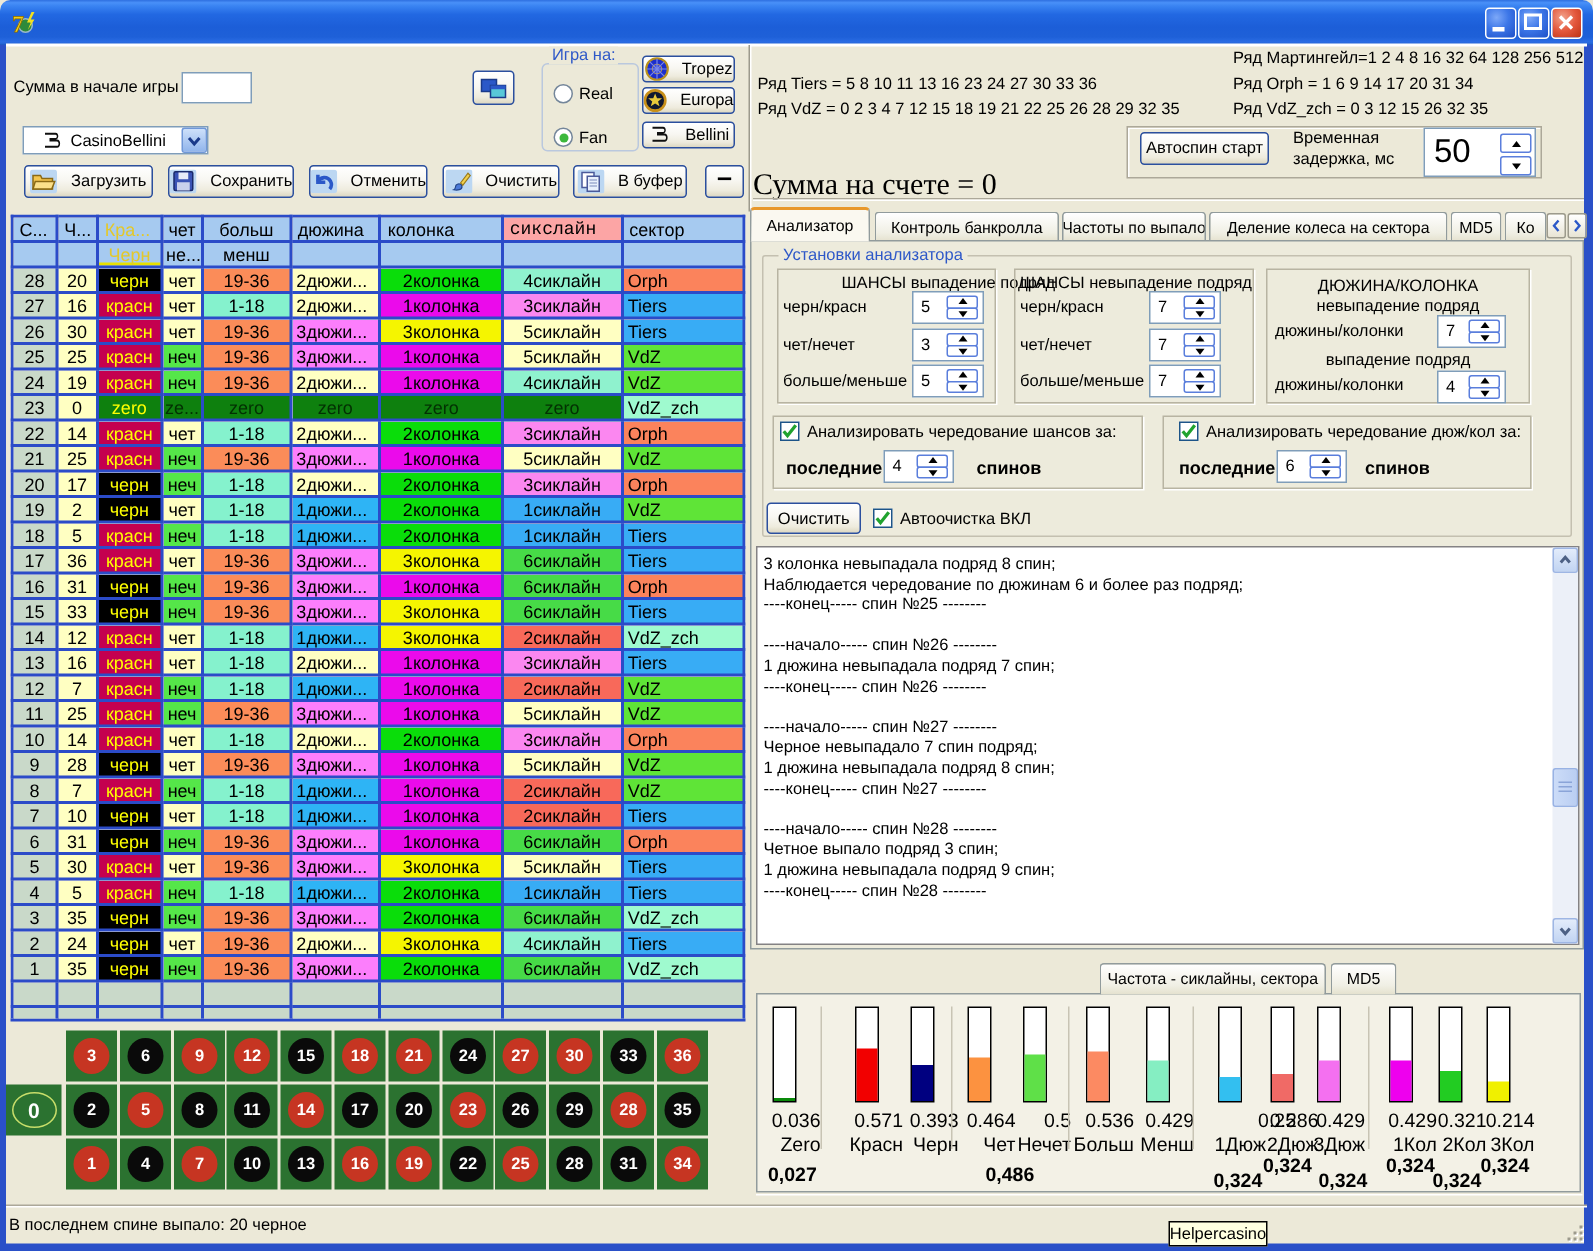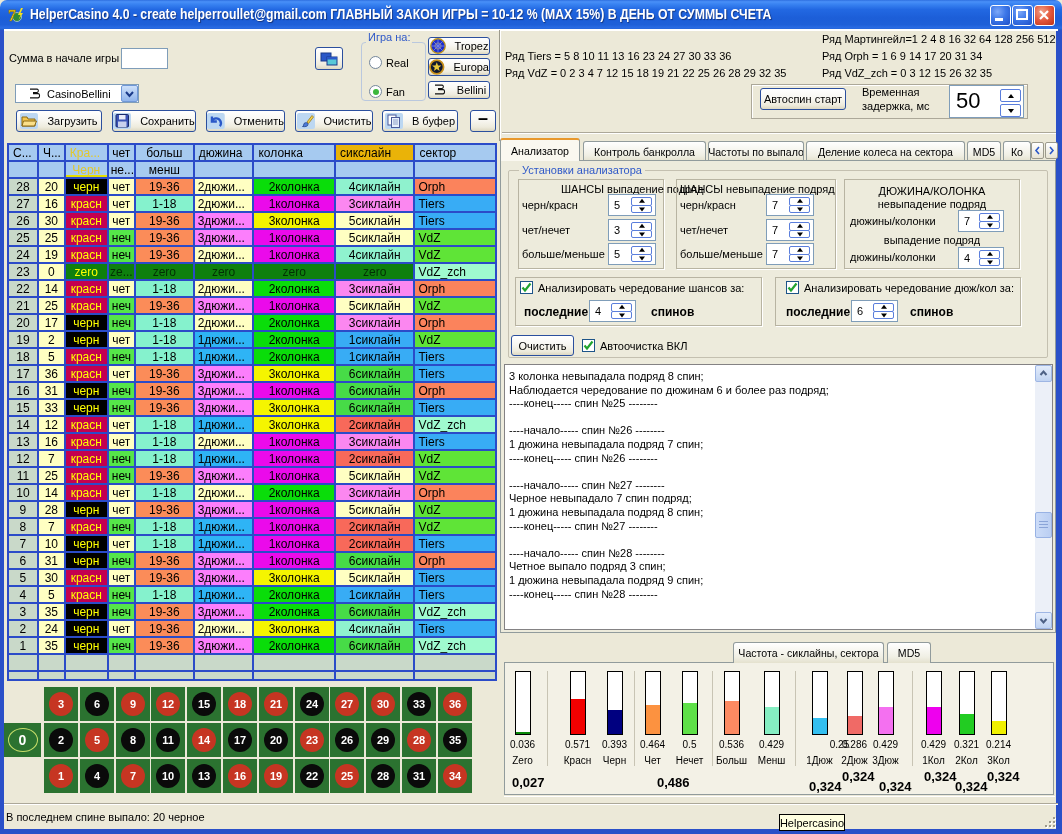--- a/index.html
+++ b/index.html
@@ -38,37 +38,34 @@
 
 .tab{position:absolute;white-space:nowrap;overflow:hidden;border:1px solid #919B9C;border-bottom:none;border-radius:3px 3px 0 0;background:linear-gradient(180deg,#FFFFFF,#F0EFE4 70%,#E4E1CE 100%);display:flex;align-items:center;justify-content:center;font-size:10.6px;}
 .tabact{background:#FAF8F0;border-top:2px solid #E8982C;z-index:3;}
 .page{position:absolute;border:1px solid #919B9C;background:#F0EEE2;}
 
 .sbar{position:absolute;background:#ECF0F8;}
 .sarrow{position:absolute;width:17px;height:17px;background:linear-gradient(180deg,#E3ECFB,#C1D4F2);border:1px solid #9EB6E4;border-radius:2px;}
 .sarrow:after{content:'';position:absolute;left:50%;top:50%;}
 .thumb{position:absolute;left:0;width:17px;background:linear-gradient(90deg,#CCDCF8,#BACEF2);border:1px solid #98B2E4;border-radius:2px;}
 .bar{position:absolute;width:16px;height:64px;background:#fff;border:1px solid #000;}
-.blab{position:absolute;width:49px;text-align:center;font-size:10px;}
+.blab{position:absolute;width:49px;text-align:right;font-size:13px;}
 .bbold{position:absolute;font-size:13px;font-weight:bold;}
 .rtxt{position:absolute;white-space:nowrap;font-size:11px;}
 </style></head><body>
 <div class="win">
     <div class="abs" style="left:0;top:30px;width:4px;height:804px;background:#2A50C8;"></div>
     <div class="abs" style="left:1056px;top:30px;width:6px;height:804px;background:#2A50C8;"></div>
     <div class="abs" style="left:0;top:829px;width:1062px;height:5px;background:#2A50C8;"></div>
     <div class="tb"></div>
     <div class="abs" style="left:7px;top:6px;width:19px;height:19px;"><svg width="19" height="19" viewBox="0 0 19 19">
         <circle cx="10" cy="11" r="4.5" fill="#2E8A3A" stroke="#9AB8C8" stroke-width="1"></circle>
         <text x="1" y="15" font-family="Liberation Serif" font-size="16" font-weight="bold" fill="#F2D018" stroke="#8A6A00" stroke-width="0.5">7</text>
         <path d="M14 2 L11 9 L13.5 9 L11.5 14 L16 7 L13.5 7 L16 2 Z" fill="#F2E020"></path>
       </svg></div>
-    <div class="tb-wrap abs" style="left:0;top:0;width:1062px;height:30px;overflow:hidden;pointer-events:none;">
-      <div class="txt" style="position:absolute;left:30px;top:6px;color:#fff;font-size:14.6px;font-weight:bold;text-shadow:1px 1px 1px #15357E;white-space:nowrap;transform:scaleX(0.84);transform-origin:0 50%;">HelperCasino 4.0 - create helperroullet@gmail.com ГЛАВНЫЙ ЗАКОН ИГРЫ = 10-12 % (MAX 15%) В ДЕНЬ ОТ СУММЫ СЧЕТА</div>
-    </div>
     <div class="tbtn bluebtn" style="left:990px;"><svg width="19" height="19" viewBox="0 0 19 19">
         <rect x="4" y="12" width="8" height="3" fill="#fff"></rect>
       </svg></div>
     <div class="tbtn bluebtn" style="left:1012px;"><svg width="19" height="19" viewBox="0 0 19 19">
         <rect x="4" y="4" width="10" height="9" fill="none" stroke="#fff" stroke-width="2"></rect>
       </svg></div>
     <div class="tbtn redbtn" style="left:1034px;"><svg width="19" height="19" viewBox="0 0 19 19">
         <path d="M5 5 L13 13 M13 5 L5 13" stroke="#fff" stroke-width="2.2"></path>
       </svg></div>
     <div class="abs" style="left:4px;top:29px;width:1054px;height:2px;background:#FFFFFF;"></div>
@@ -174,20 +171,21 @@
     <div class="abs" style="left:862px;top:86px;">Временная</div>
     <div class="abs" style="left:862px;top:100px;">задержка, мс</div>
     <div class="edit" style="left:949px;top:85px;width:75px;height:33px;"></div>
     <div class="abs" style="left:956px;top:88px;font-size:22px;">50</div>
     <div class="abs" style="left:1000px;top:89px;width:21px;height:13px;background:#fff;border:1px solid #5A7EDC;border-radius:2px;">
       <i class="tri-up" style="position:absolute;left:50%;top:50%;transform:translate(-50%,-50%);"></i>
     </div>
     <div class="abs" style="left:1000px;top:104px;width:21px;height:13px;background:#fff;border:1px solid #5A7EDC;border-radius:2px;">
       <i class="tri-dn" style="position:absolute;left:50%;top:50%;transform:translate(-50%,-50%);"></i>
     </div>
+    <div class="abs" style="left:502px;top:112px;font-family:'Liberation Serif',serif;font-size:20px;">Сумма на счете = 0</div>
     <div class="abs" style="left:499px;top:30px;width:1px;height:111px;background:#9C9A8C;"></div>
     <div class="abs" style="left:500px;top:30px;width:1px;height:111px;background:#FFFFFF;"></div>
     <div class="abs" style="left:502px;top:132px;width:554px;height:1px;background:#ACA899;"></div>
     <div class="abs" style="left:502px;top:133px;width:554px;height:1px;background:#FFFFFF;"></div>
     <div class="abs" style="left:7px;top:143px;width:490px;height:538px;overflow:hidden;border-bottom:2px solid #2B4BC8;">
       <table class="grid" style="position:relative;left:0;top:0;">
         <colgroup>
           <col style="width:30px">
           <col style="width:27px">
           <col style="width:43px">
@@ -200,21 +198,21 @@
         </colgroup>
         <tbody>
           <tr class="hdr">
             <td style="background:#A6CAF0;text-align:left;padding-left:4px;">С...</td>
             <td style="background:#A6CAF0;text-align:left;padding-left:4px;">Ч...</td>
             <td style="background:#A6CAF0;color:#E3C82A;text-align:left;padding-left:4px;">Кра...</td>
             <td style="background:#A6CAF0;text-align:center;">чет</td>
             <td style="background:#A6CAF0;text-align:center;">больш</td>
             <td style="background:#A6CAF0;text-align:left;padding-left:4px;">дюжина</td>
             <td style="background:#A6CAF0;text-align:left;padding-left:4px;">колонка</td>
-            <td style="background:#eab308;text-align:left;padding-left:4px;">сикслайн</td>
+            <td style="background:#fca5a5;text-align:left;padding-left:4px;font-family:Liberation Mono, monospace;">сикслайн</td>
             <td style="background:#A6CAF0;text-align:left;padding-left:4px;">сектор</td>
           </tr>
           <tr class="hdr">
             <td style="background:#A6CAF0;text-align:center;"></td>
             <td style="background:#A6CAF0;text-align:center;"></td>
             <td style="background:#A6CAF0;text-align:center;color:#E3C82A;box-shadow:inset 0 -2px 0 #E8E000;">Черн</td>
             <td style="background:#A6CAF0;text-align:left;padding-left:2px;">не...</td>
             <td style="background:#A6CAF0;text-align:center;">менш</td>
             <td style="background:#A6CAF0;text-align:center;"></td>
             <td style="background:#A6CAF0;text-align:center;"></td>

